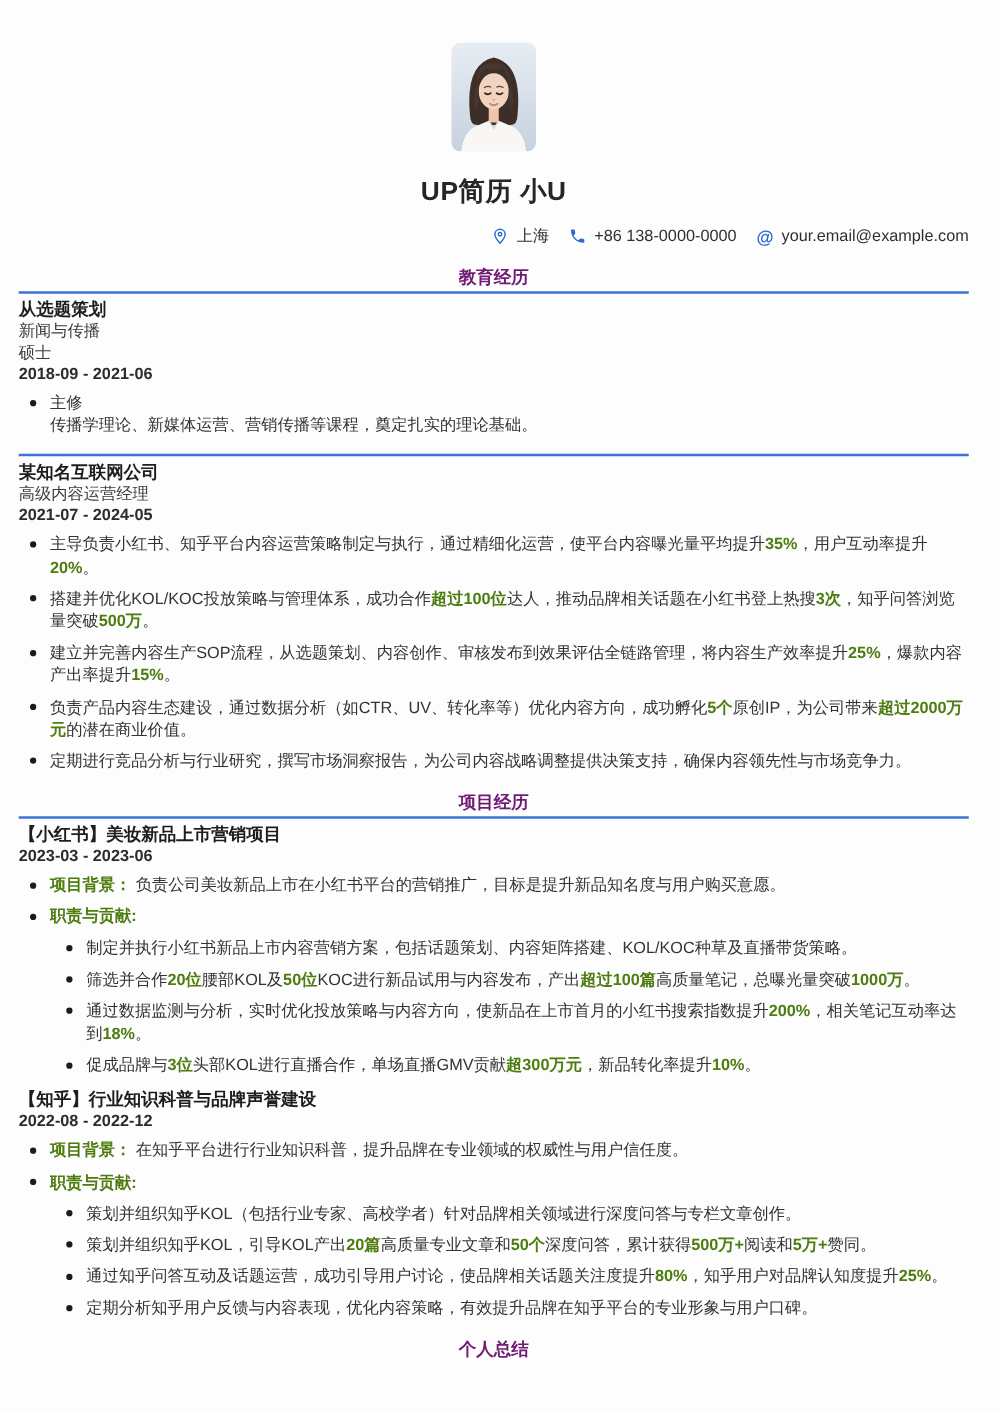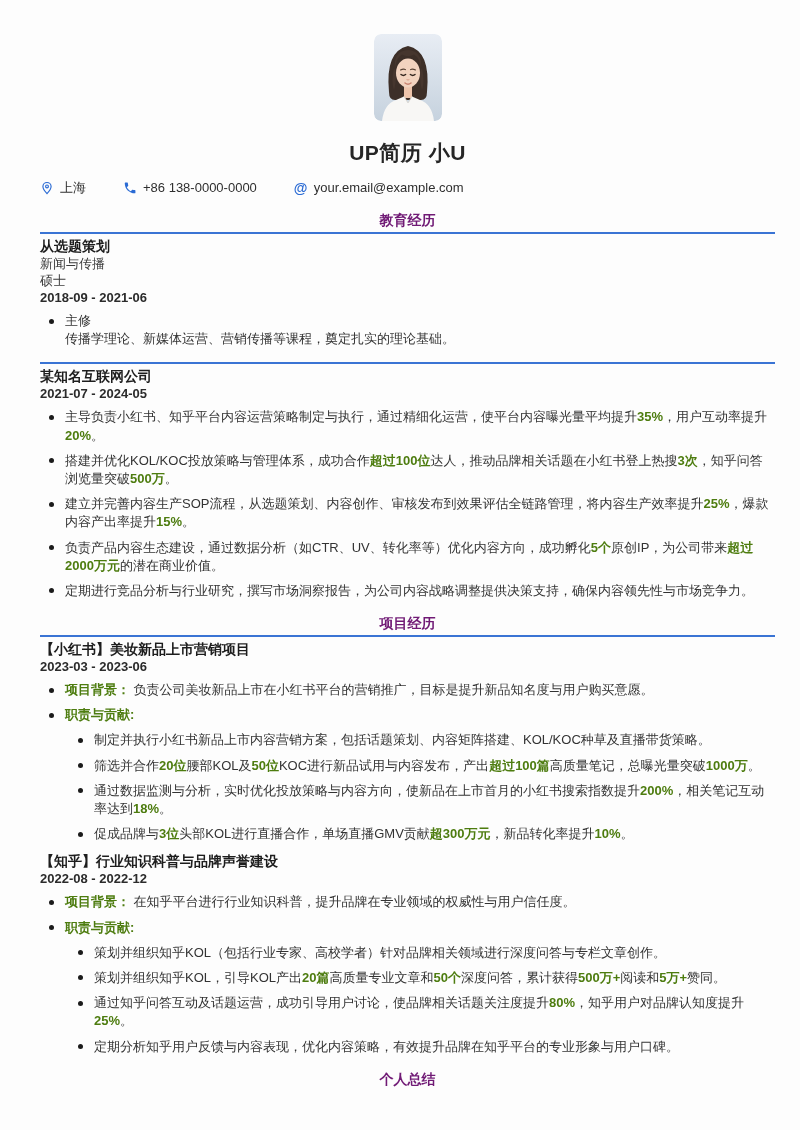--- a/index.html
+++ b/index.html
@@ -5,34 +5,34 @@
   * { margin: 0; padding: 0; box-sizing: border-box; }
   html, body { background: #ffffff; }
   body {
     width: 800px; height: 1130px; overflow: hidden;
     font-family: "Liberation Sans", "DejaVu Sans", sans-serif;
     color: #333333;
   }
   .page {
     width: 800px; height: 1130px; overflow: hidden;
     background: #fdfdfd;
-    padding: 30px 25px 0 40px;
+    padding: 30px 25px 0 15px;
   }
   
   .resume-header { text-align: center; }
   .photo-wrap { display: inline-block; margin-top: 4px; }
   .photo-wrap svg { display: block; border-radius: 7px; }
   .person-name {
     margin-top: 14px;
     font-size: 21px; font-weight: 700; color: #262626;
     letter-spacing: 0.5px; line-height: 28px;
   }
   .contact-row {
     margin-top: 12px;
-    display: flex; justify-content: flex-start; align-items: center; gap: 37px;
+    display: flex; justify-content: flex-end; align-items: center; gap: 16px;
     font-size: 13px; color: #2f2f2f; line-height: 18px;
   }
   .contact-item { display: inline-flex; align-items: center; gap: 6px; }
   .contact-item .cicon { display: inline-flex; width: 14px; height: 14px; }
   .contact-item .cicon svg { width: 14px; height: 14px; }
   .at-glyph { color: #2b6bd4; font-weight: 700; font-size: 14px; line-height: 14px; }
   
   .section { margin-top: 14px; }
   .section-title {
     text-align: center; color: #701a75; font-weight: 700;
@@ -128,20 +128,21 @@
           <ul class="bullets">
             <li class="lvl1"><span class="seg">主修
 传播学理论、新媒体运营、营销传播等课程，奠定扎实的理论基础。</span></li>
           </ul>
         </div>
       </section>
       <section class="section">
         <div class="section-rule"></div>
         <div class="entry">
           <div class="entry-heading">某知名互联网公司</div>
+          <div class="entry-subline">高级内容运营经理</div>
           <div class="entry-date">2021-07 - 2024-05</div>
           <ul class="bullets">
             <li class="lvl1"><span class="seg">主导负责小红书、知乎平台内容运营策略制定与执行，通过精细化运营，使平台内容曝光量平均提升</span><span class="seg b">35%</span><span class="seg">，用户互动率提升</span><span class="seg b">20%</span><span class="seg">。</span></li>
             <li class="lvl1"><span class="seg">搭建并优化KOL/KOC投放策略与管理体系，成功合作</span><span class="seg b">超过100位</span><span class="seg">达人，推动品牌相关话题在小红书登上热搜</span><span class="seg b">3次</span><span class="seg">，知乎问答浏览量突破</span><span class="seg b">500万</span><span class="seg">。</span></li>
             <li class="lvl1"><span class="seg">建立并完善内容生产SOP流程，从选题策划、内容创作、审核发布到效果评估全链路管理，将内容生产效率提升</span><span class="seg b">25%</span><span class="seg">，爆款内容产出率提升</span><span class="seg b">15%</span><span class="seg">。</span></li>
             <li class="lvl1"><span class="seg">负责产品内容生态建设，通过数据分析（如CTR、UV、转化率等）优化内容方向，成功孵化</span><span class="seg b">5个</span><span class="seg">原创IP，为公司带来</span><span class="seg b">超过2000万元</span><span class="seg">的潜在商业价值。</span></li>
             <li class="lvl1"><span class="seg">定期进行竞品分析与行业研究，撰写市场洞察报告，为公司内容战略调整提供决策支持，确保内容领先性与市场竞争力。</span></li>
           </ul>
         </div>
       </section>

